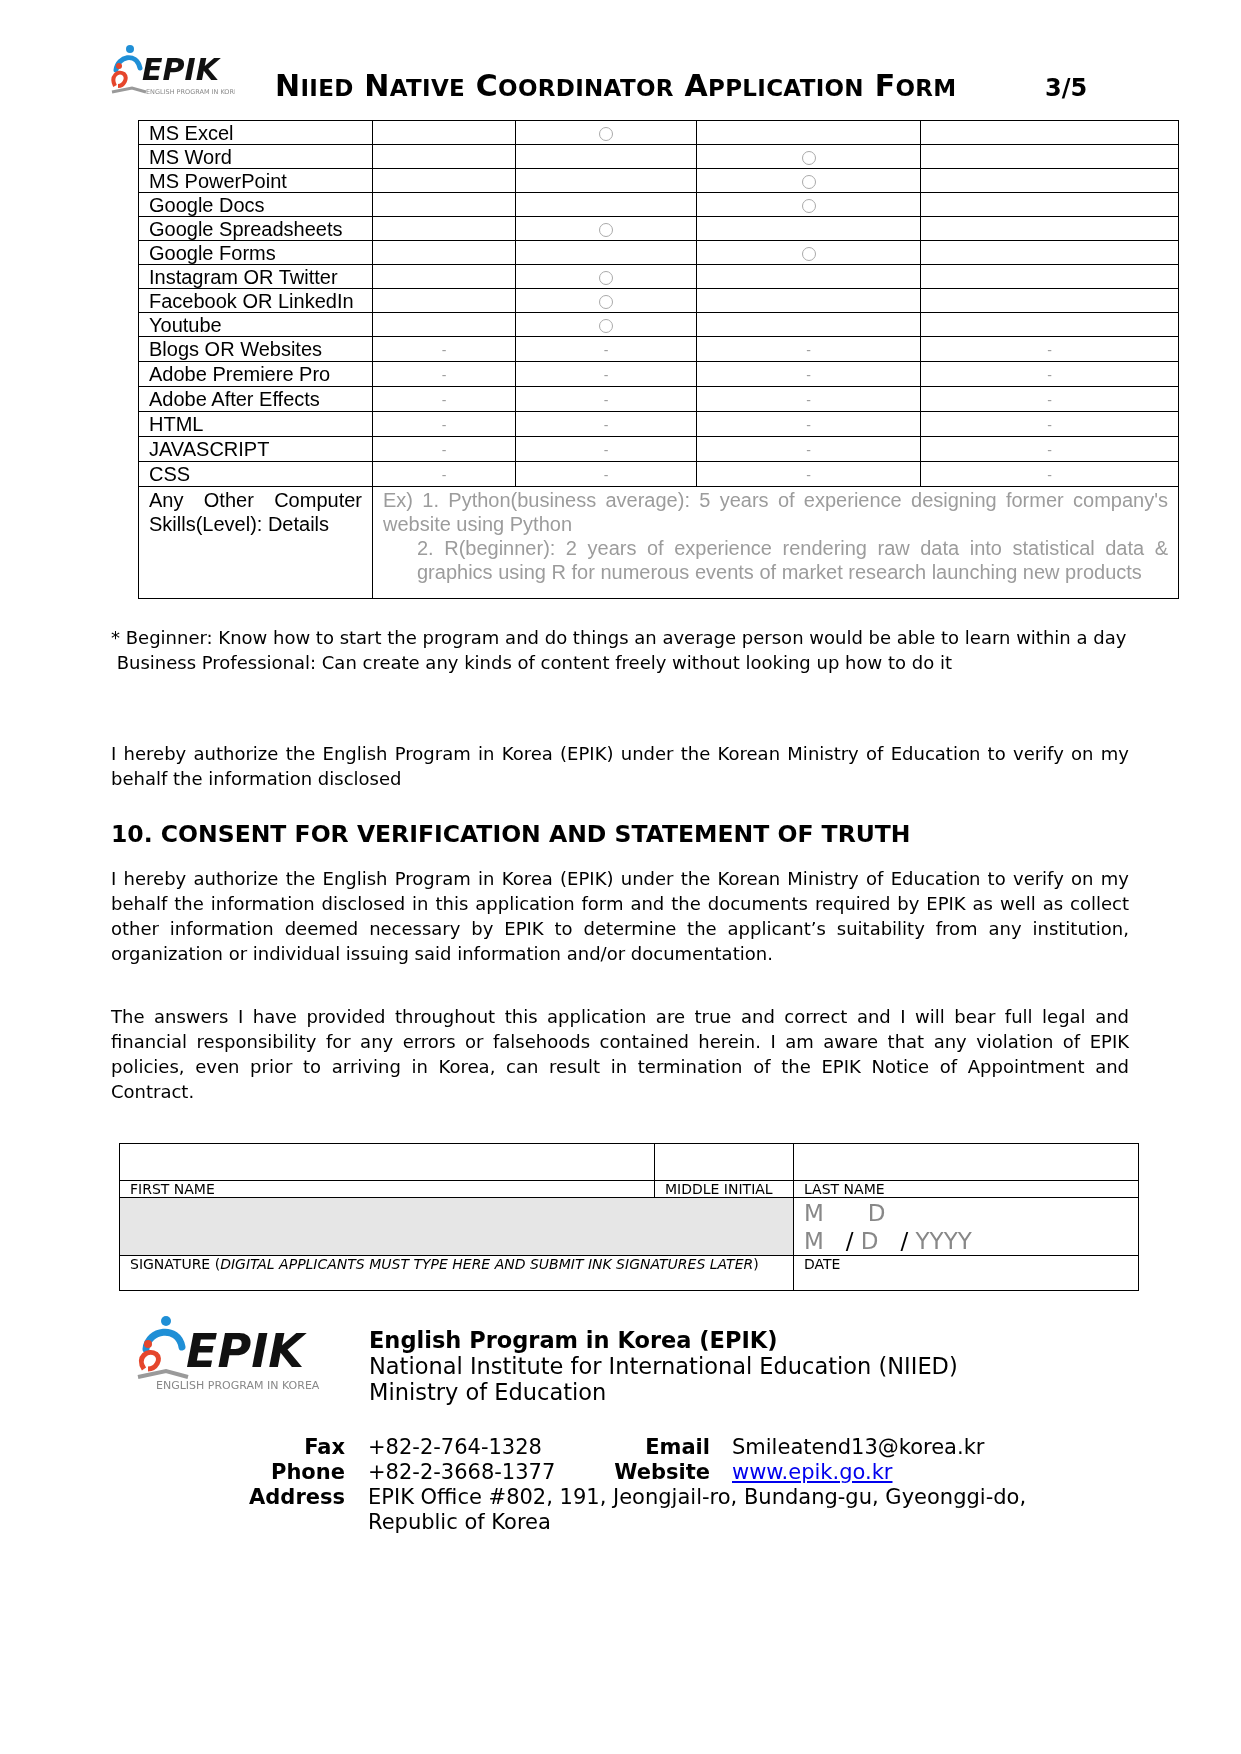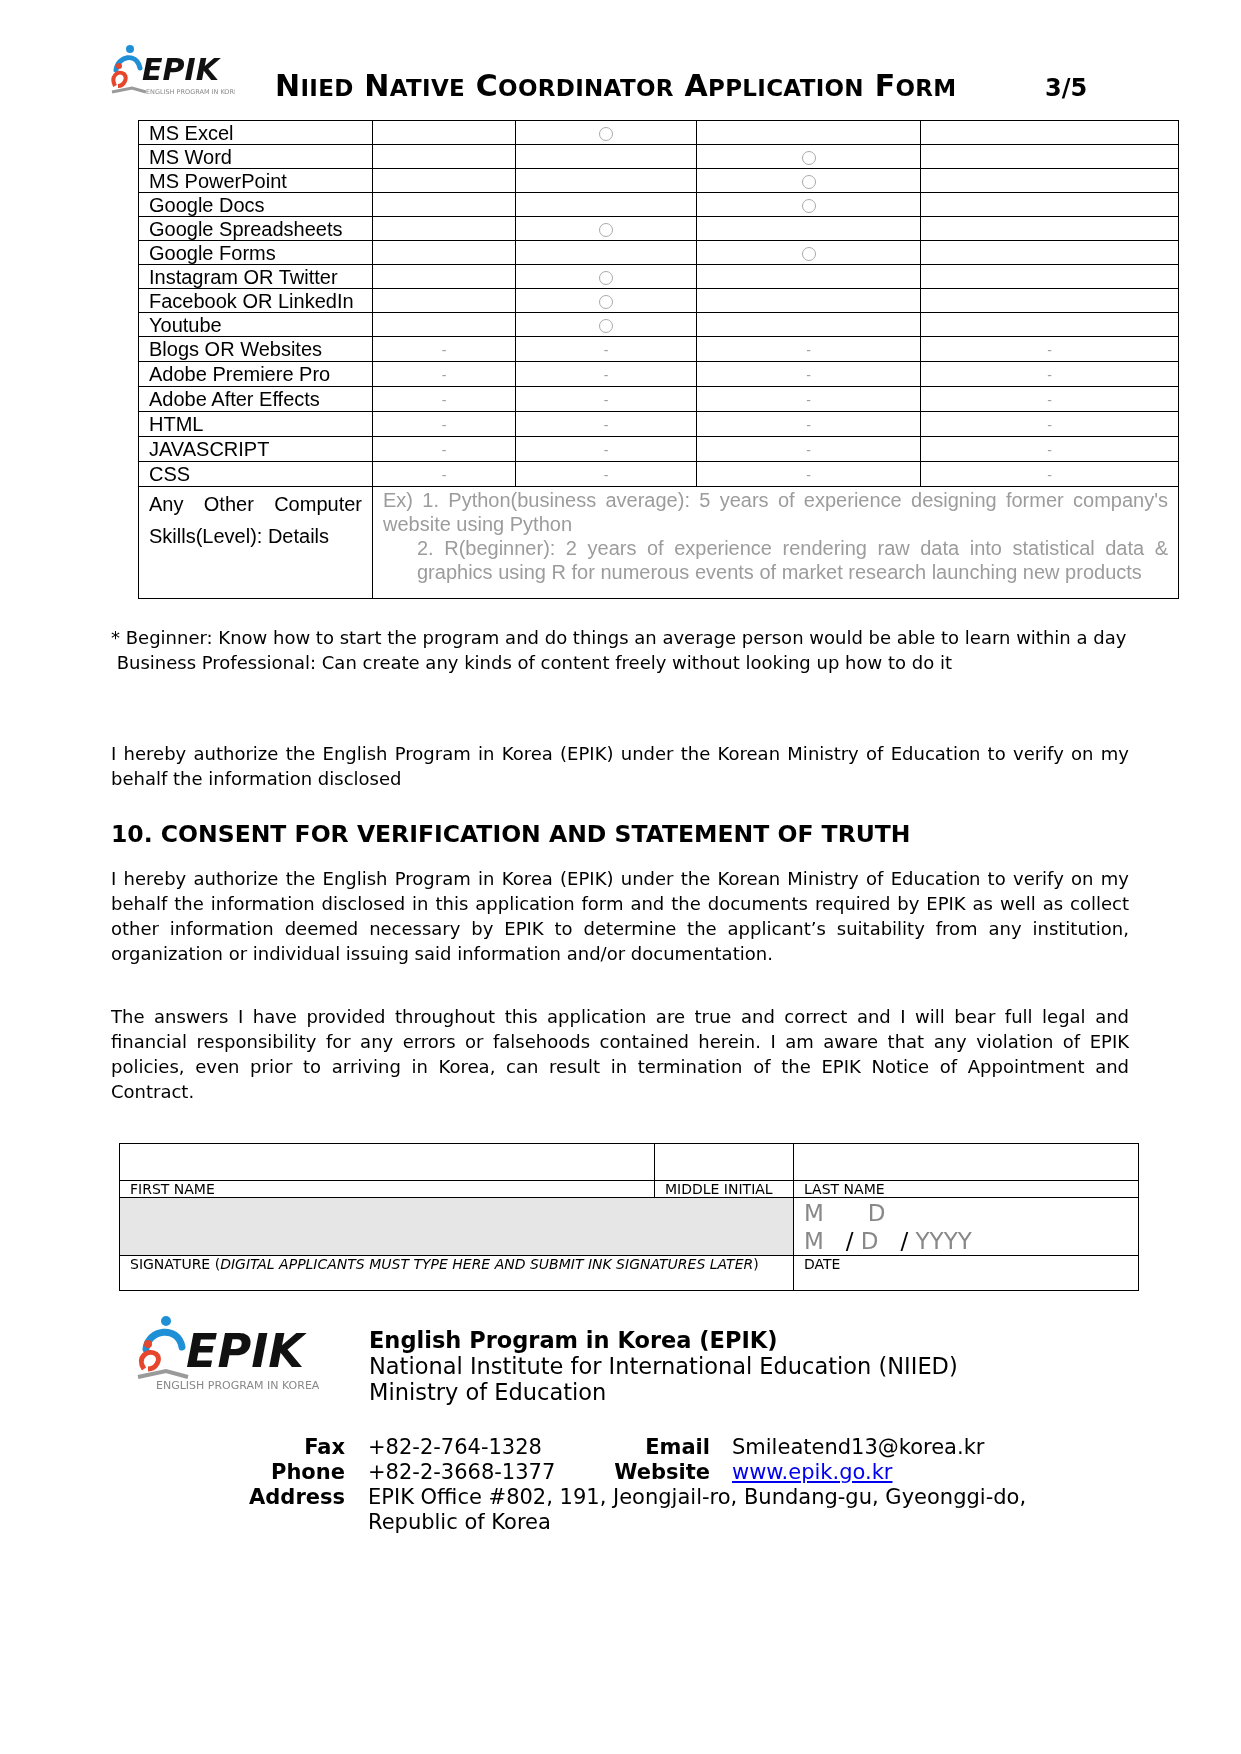--- a/index.html
+++ b/index.html
@@ -11,21 +11,21 @@
   .hdr-title { left: 240px; top: 68px; font-family: "DejaVu Sans", sans-serif; font-weight: bold; font-size: 30px; letter-spacing: 0.3px; white-space: nowrap; margin-left: 35px; }
   .hdr-title .sc { font-size: 23px; }
   .hdr-page { left: 1045px; top: 74px; font-family: "DejaVu Sans", sans-serif; font-weight: bold; font-size: 24px; }
 
   
   table.skills { position: absolute; left: 100px; top: 120px; width: 1040px; border-collapse: collapse; table-layout: fixed; font-family: "Liberation Sans", sans-serif; margin-left: 38px; }
   table.skills td { border: 1.5px solid #000; height: 23px; padding: 0 10px; font-size: 20px; line-height: 22px; vertical-align: middle; overflow: hidden; white-space: nowrap; }
   table.skills td.c { text-align: center; color: #9a9a9a; padding: 0; }
   .circle { display: inline-block; width: 14px; height: 14px; border: 1.3px solid #aaa; border-radius: 50%; vertical-align: middle; box-sizing: border-box; }
   .dash { display: inline-block; font-size: 14px; color: #a0a0a0; }
-  table.skills td.detail-label { white-space: normal; vertical-align: top; text-align: justify; text-align-last: left; line-height: 32px; padding-top: 1px; }
+  table.skills td.detail-label { white-space: normal; vertical-align: top; text-align: justify; text-align-last: left; line-height: 24px; padding-top: 1px; }
   table.skills td.detail-text { white-space: normal; vertical-align: top; color: #9c9c9c; line-height: 24px; text-align: justify; padding: 1px 10px 14px 10px; }
   .detail-text .indent { padding-left: 34px; }
 
   
   .para { left: 111px; width: 1018px; font-family: "DejaVu Sans", sans-serif; font-size: 18px; line-height: 25px; text-align: justify; }
   .legend { left: 111px; width: 1030px; font-family: "DejaVu Sans", sans-serif; font-size: 18px; line-height: 25px; }
   .section-h { left: 111px; top: 820px; font-family: "DejaVu Sans", sans-serif; font-weight: bold; font-size: 23.5px; white-space: nowrap; }
 
   
   table.sig { position: absolute; left: 111px; top: 1143px; width: 1019px; border-collapse: collapse; table-layout: fixed; font-family: "DejaVu Sans", sans-serif; margin-left: 8px; }

